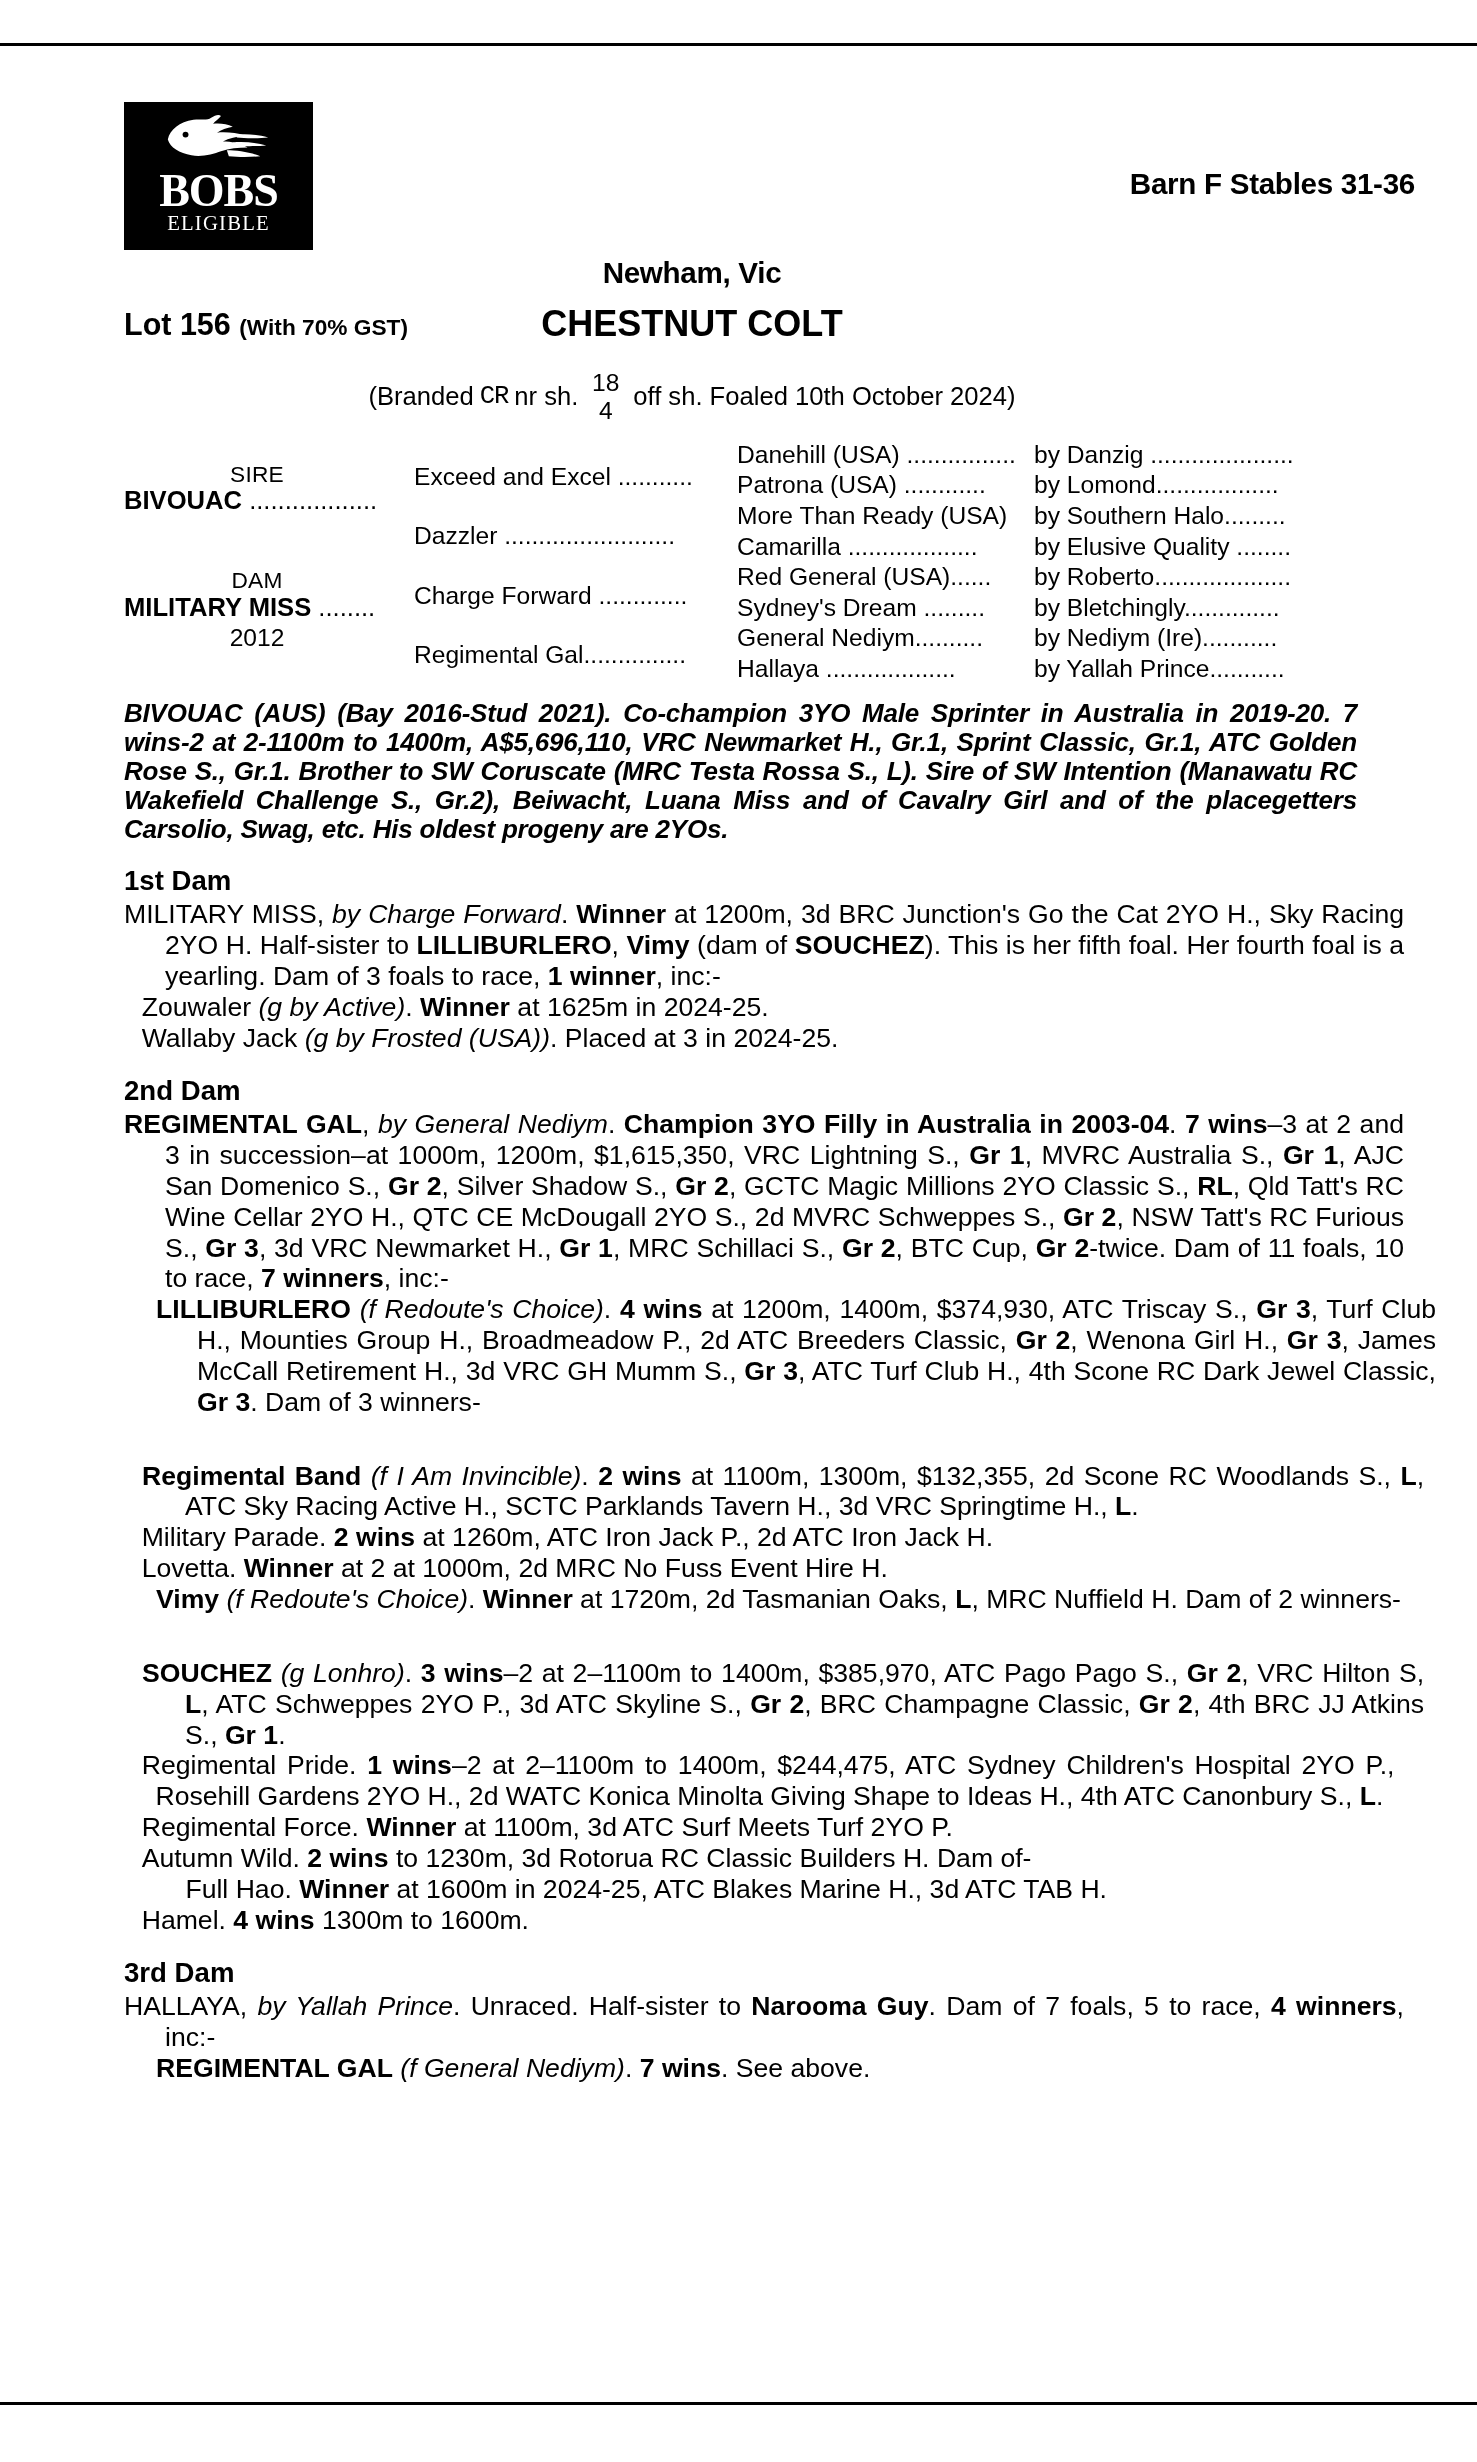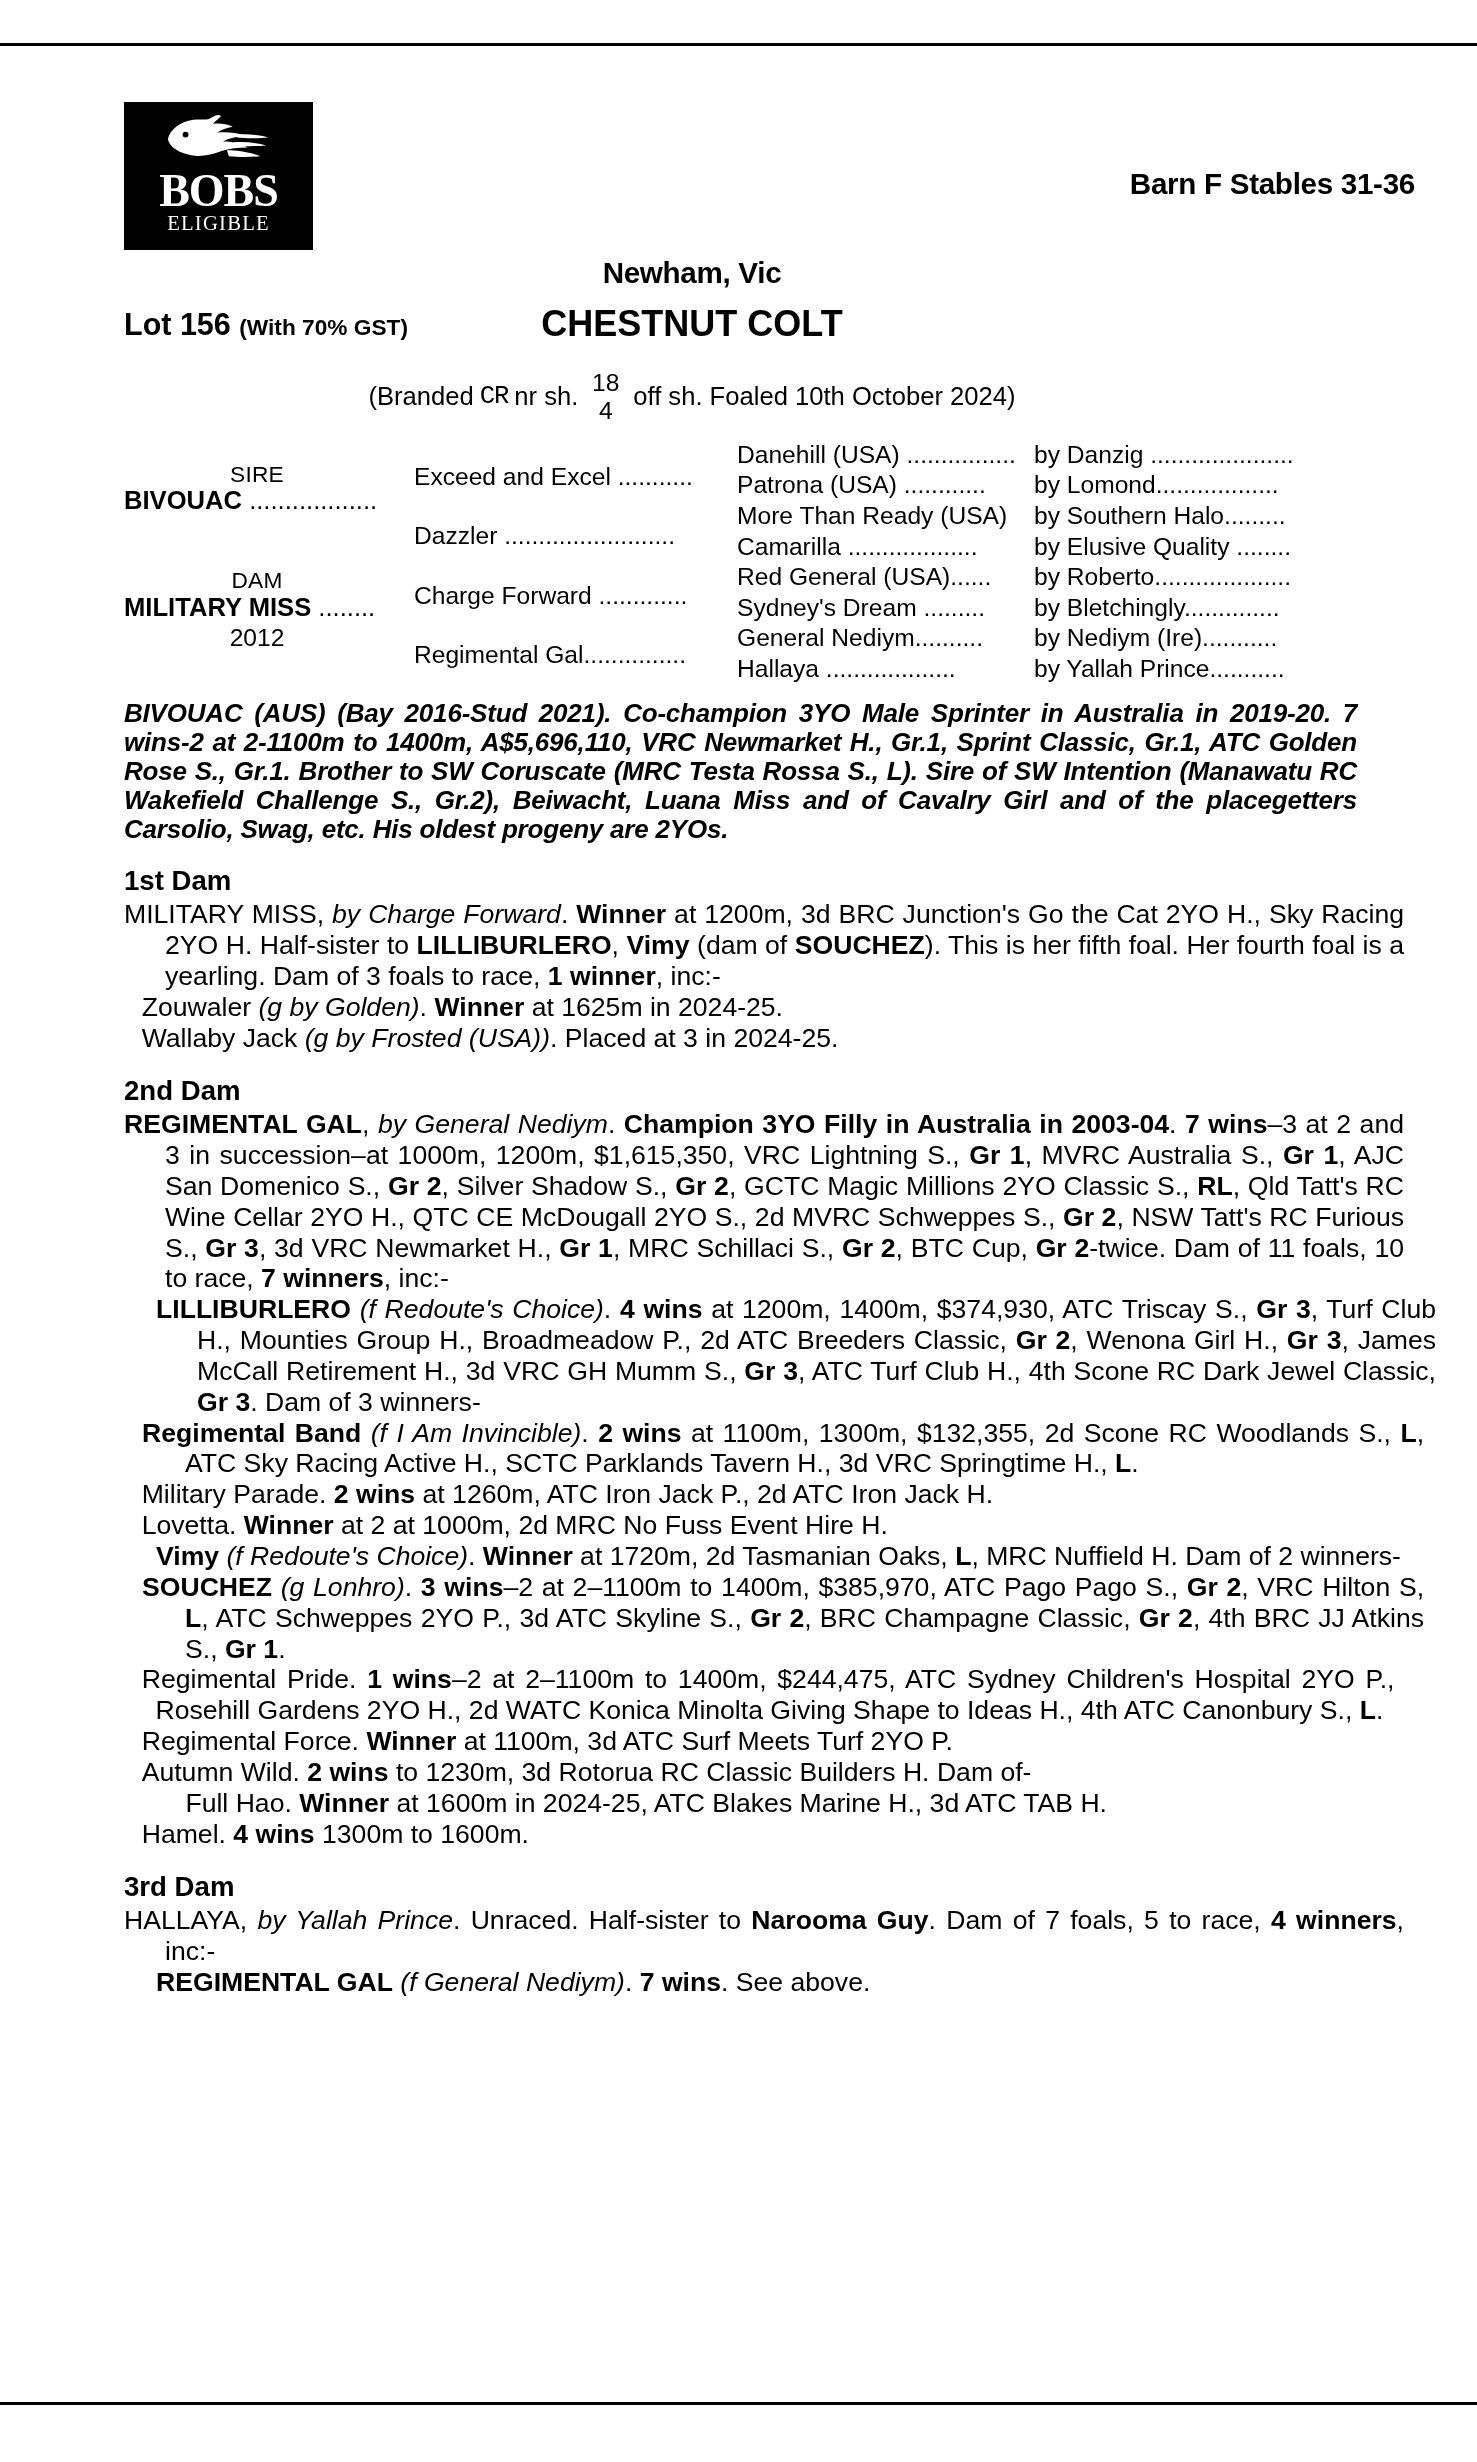--- a/index.html
+++ b/index.html
@@ -263,21 +263,21 @@
     width: 1239px;
     margin-left: 124px;
     font-size: 26.6px;
     line-height: 1.16;
     text-align: justify;
     text-justify: inter-word;
   }
   .entry.lvl0 { padding-left: 41px; text-indent: -41px; }
   .entry.lvl1 { padding-left: 31.5px; text-indent: -13.8px; }
   .entry.lvl2 { padding-left: 73px; text-indent: -41px; }
-  .entry.lvl3 { padding-left: 61px; text-indent: -43px; }
+  .entry.lvl3 { padding-left: 61px; text-indent: -43px; margin-top: 43px; }
   .entry.lvl4 { padding-left: 89px; text-indent: -27.6px; }
   b { font-weight: bold; }
   i { font-style: italic; }
 </style>
 </head>
 <body>
 
 <div class="page">
 
   <div class="rule rule-top"></div>
@@ -371,21 +371,21 @@
         <div class="g4" style="top:214px"><span>by Yallah Prince</span><span class="dots">...........</span></div>
       </div>
 
     </div>
 
     <div class="blurb">BIVOUAC (AUS) (Bay 2016-Stud 2021). Co-champion 3YO Male Sprinter in Australia in 2019-20. 7 wins-2 at 2-1100m to 1400m, A$5,696,110, VRC Newmarket H., Gr.1, Sprint Classic, Gr.1, ATC Golden Rose S., Gr.1. Brother to SW Coruscate (MRC Testa Rossa S., L). Sire of SW Intention (Manawatu RC Wakefield Challenge S., Gr.2), Beiwacht, Luana Miss and of Cavalry Girl and of the placegetters Carsolio, Swag, etc. His oldest progeny are 2YOs.</div>
 
     <div id="dam-sections">
         <div class="section-head">1st Dam</div>
         <div class="entry lvl0"><span>MILITARY MISS, </span><i>by Charge Forward</i><span>. </span><b>Winner</b><span> at 1200m, 3d BRC Junction's Go the Cat 2YO H., Sky Racing 2YO H. Half-sister to </span><b>LILLIBURLERO</b><span>, </span><b>Vimy</b><span> (dam of </span><b>SOUCHEZ</b><span>). This is her fifth foal. Her fourth foal is a yearling. Dam of 3 foals to race, </span><b>1 winner</b><span>, inc:-</span></div>
-        <div class="entry lvl1"><span>Zouwaler </span><i>(g by Golden)</i><span>. </span><b>Winner</b><span> at 1625m in 2024-25.</span></div>
+        <div class="entry lvl1"><span>Zouwaler </span><i>(g by Active)</i><span>. </span><b>Winner</b><span> at 1625m in 2024-25.</span></div>
         <div class="entry lvl1"><span>Wallaby Jack </span><i>(g by Frosted (USA))</i><span>. Placed at 3 in 2024-25.</span></div>
         <div class="section-head">2nd Dam</div>
         <div class="entry lvl0"><b>REGIMENTAL GAL</b><span>, </span><i>by General Nediym</i><span>. </span><b>Champion 3YO Filly in Australia in 2003-04</b><span>. </span><b>7 wins</b><span>–3 at 2 and 3 in succession–at 1000m, 1200m, $1,615,350, VRC Lightning S., </span><b>Gr 1</b><span>, MVRC Australia S., </span><b>Gr 1</b><span>, AJC San Domenico S., </span><b>Gr 2</b><span>, Silver Shadow S., </span><b>Gr 2</b><span>, GCTC Magic Millions 2YO Classic S., </span><b>RL</b><span>, Qld Tatt's RC Wine Cellar 2YO H., QTC CE McDougall 2YO S., 2d MVRC Schweppes S., </span><b>Gr 2</b><span>, NSW Tatt's RC Furious S., </span><b>Gr 3</b><span>, 3d VRC Newmarket H., </span><b>Gr 1</b><span>, MRC Schillaci S., </span><b>Gr 2</b><span>, BTC Cup, </span><b>Gr 2</b><span>-twice. Dam of 11 foals, 10 to race, </span><b>7 winners</b><span>, inc:-</span></div>
         <div class="entry lvl2"><b>LILLIBURLERO</b><span> </span><i>(f Redoute's Choice)</i><span>. </span><b>4 wins</b><span> at 1200m, 1400m, $374,930, ATC Triscay S., </span><b>Gr 3</b><span>, Turf Club H., Mounties Group H., Broadmeadow P., 2d ATC Breeders Classic, </span><b>Gr 2</b><span>, Wenona Girl H., </span><b>Gr 3</b><span>, James McCall Retirement H., 3d VRC GH Mumm S., </span><b>Gr 3</b><span>, ATC Turf Club H., 4th Scone RC Dark Jewel Classic, </span><b>Gr 3</b><span>. Dam of 3 winners-</span></div>
         <div class="entry lvl3"><b>Regimental Band</b><span> </span><i>(f I Am Invincible)</i><span>. </span><b>2 wins</b><span> at 1100m, 1300m, $132,355, 2d Scone RC Woodlands S., </span><b>L</b><span>, ATC Sky Racing Active H., SCTC Parklands Tavern H., 3d VRC Springtime H., </span><b>L</b><span>.</span></div>
         <div class="entry lvl1"><span>Military Parade. </span><b>2 wins</b><span> at 1260m, ATC Iron Jack P., 2d ATC Iron Jack H.</span></div>
         <div class="entry lvl1"><span>Lovetta. </span><b>Winner</b><span> at 2 at 1000m, 2d MRC No Fuss Event Hire H.</span></div>
         <div class="entry lvl2"><b>Vimy</b><span> </span><i>(f Redoute's Choice)</i><span>. </span><b>Winner</b><span> at 1720m, 2d Tasmanian Oaks, </span><b>L</b><span>, MRC Nuffield H. Dam of 2 winners-</span></div>
         <div class="entry lvl3"><b>SOUCHEZ</b><span> </span><i>(g Lonhro)</i><span>. </span><b>3 wins</b><span>–2 at 2–1100m to 1400m, $385,970, ATC Pago Pago S., </span><b>Gr 2</b><span>, VRC Hilton S, </span><b>L</b><span>, ATC Schweppes 2YO P., 3d ATC Skyline S., </span><b>Gr 2</b><span>, BRC Champagne Classic, </span><b>Gr 2</b><span>, 4th BRC JJ Atkins S., </span><b>Gr 1</b><span>.</span></div>
         <div class="entry lvl1"><span>Regimental Pride. </span><b>1 wins</b><span>–2 at 2–1100m to 1400m, $244,475, ATC Sydney Children's Hospital 2YO P., Rosehill Gardens 2YO H., 2d WATC Konica Minolta Giving Shape to Ideas H., 4th ATC Canonbury S., </span><b>L</b><span>.</span></div>

